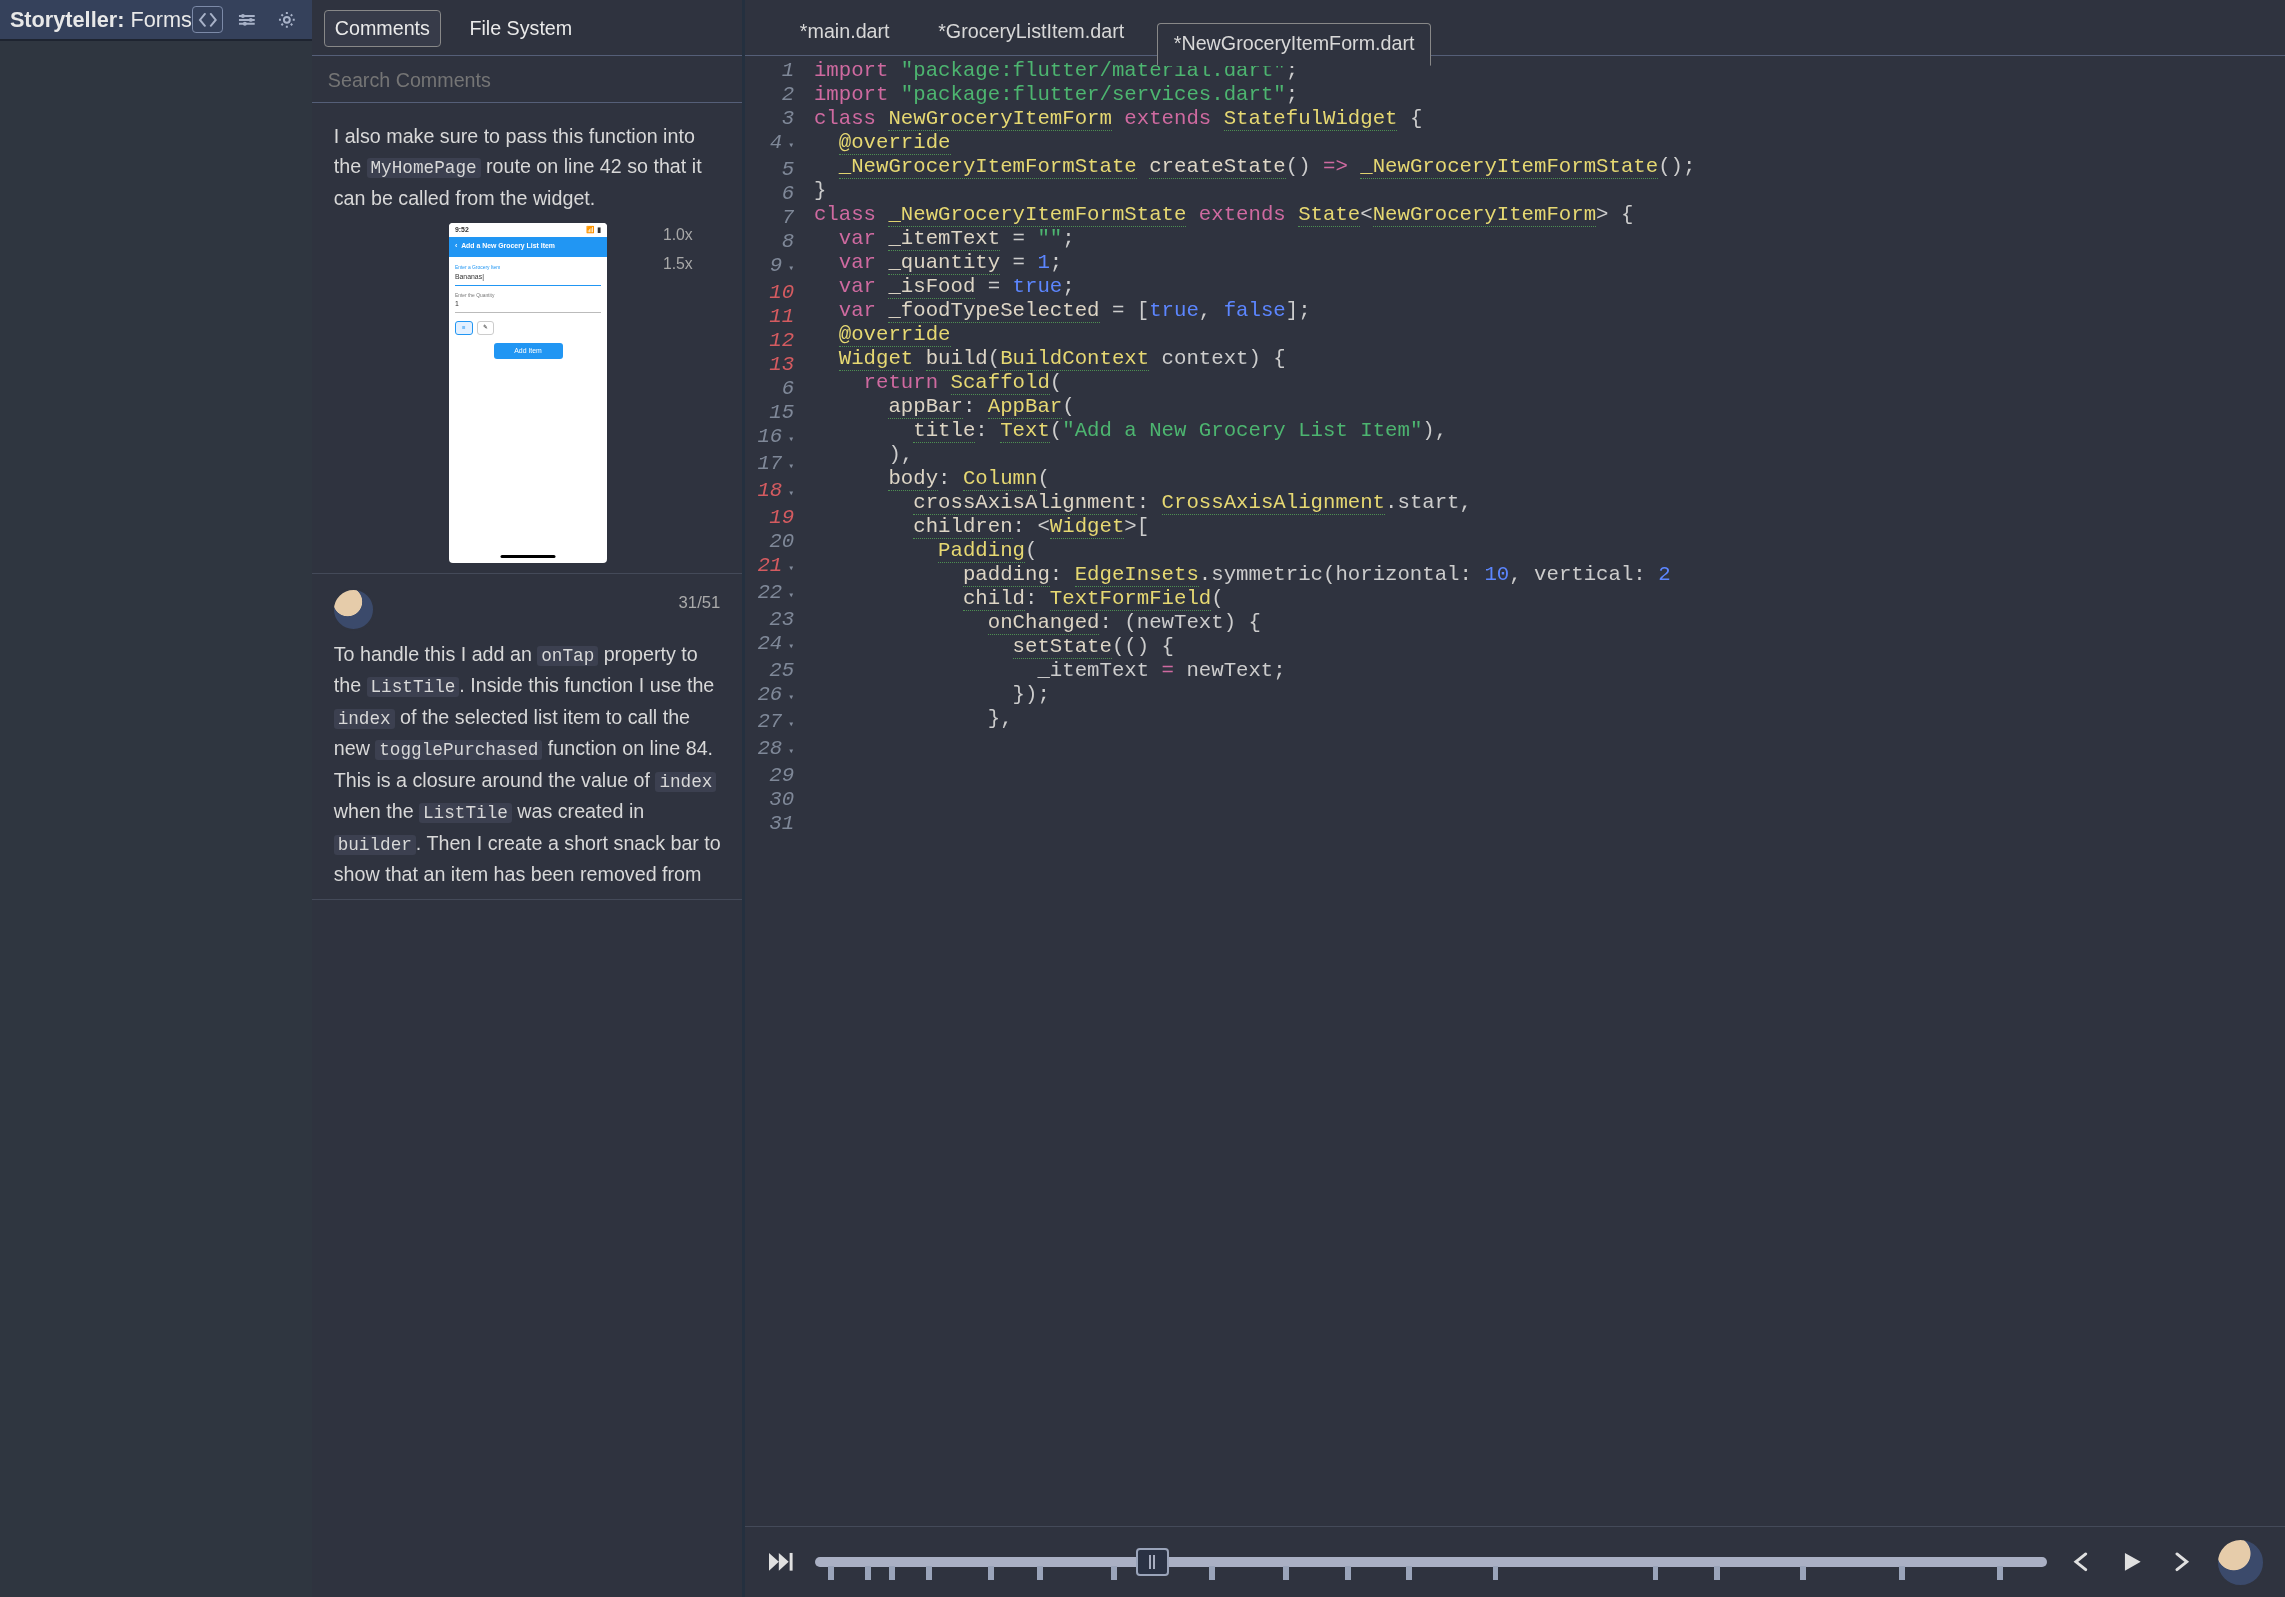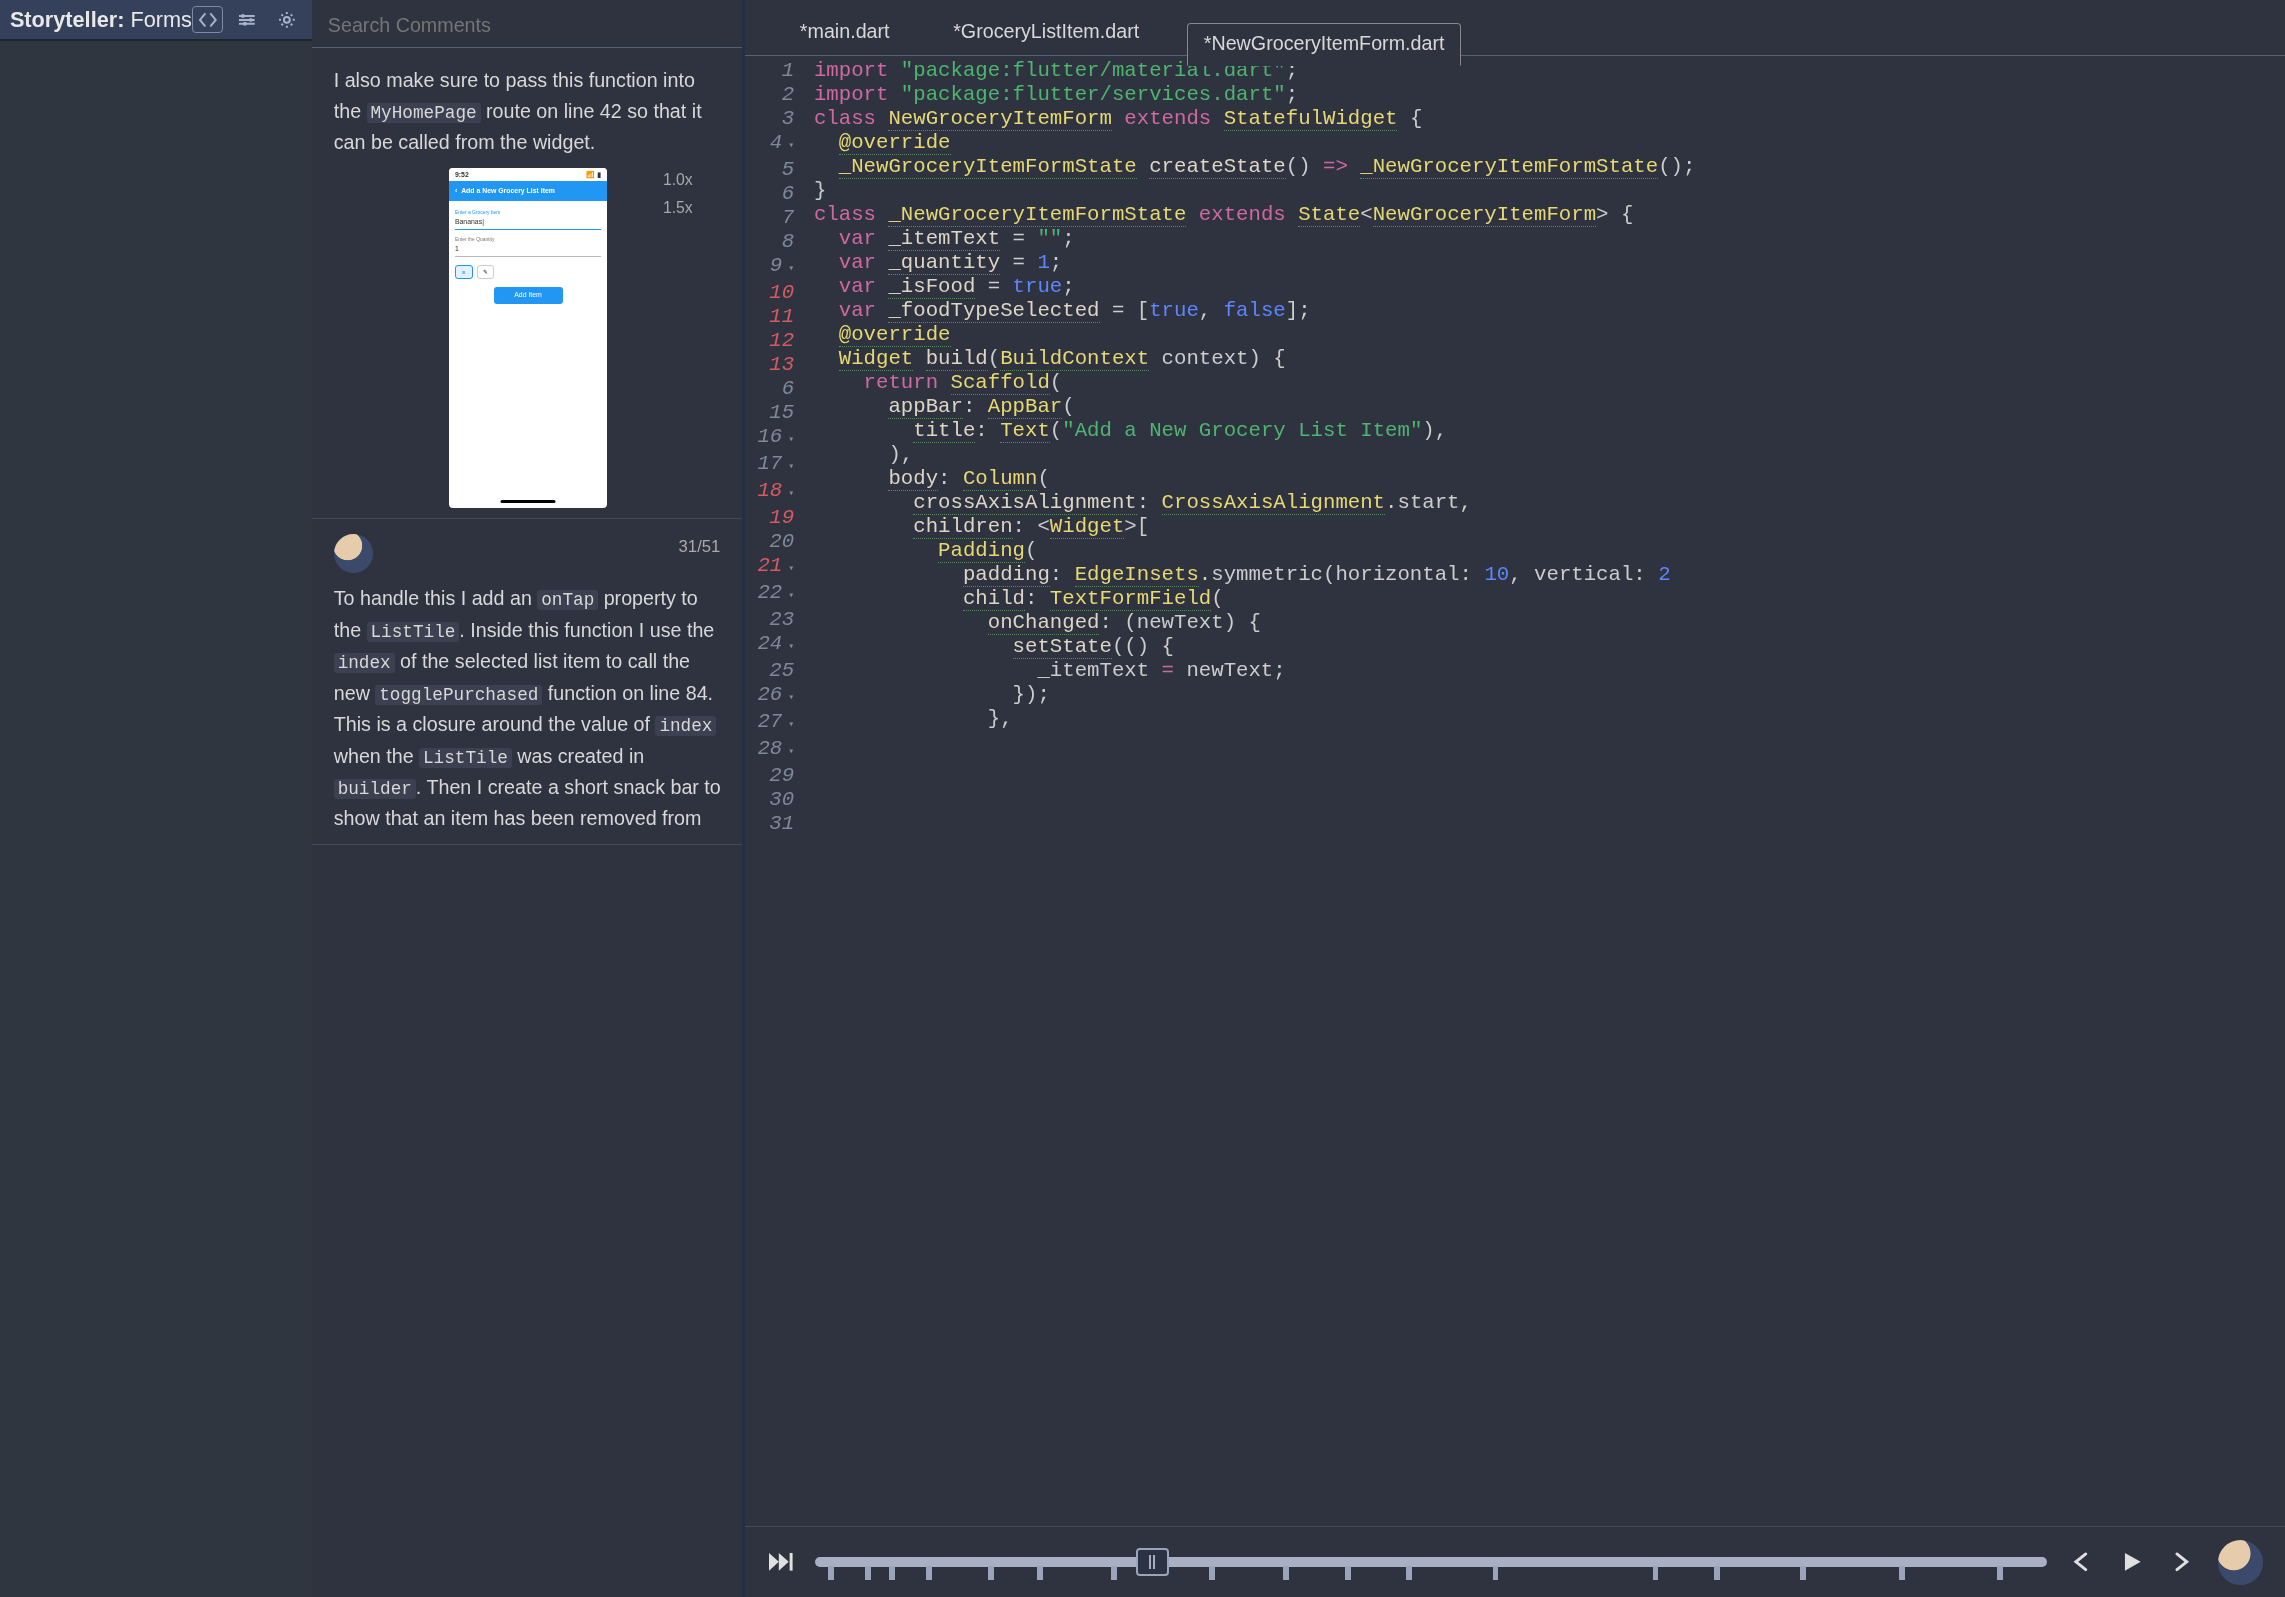--- a/index.html
+++ b/index.html
@@ -34,21 +34,21 @@
   .phone .toggle { display: flex; gap: 3.9px; margin: 5.9px 0; }
   .phone .tbtn { width: 17.7px; height: 13.8px; border: 1px solid #ccc; border-radius: 3px; display:flex; align-items:center; justify-content:center; font-size:5.9px; }
   .phone .tbtn.sel { background: #e3f0ff; border-color: #2196f3; color: #2196f3; }
   .phone .addbtn { background: #2196f3; color: #fff; text-align: center; padding: 3px 0; border-radius: 3px; margin: 7.9px auto 0 auto; width: 69px; font-size: 6.9px; }
   .phone .homebar { position: absolute; bottom: 4.9px; left: 50%; transform: translateX(-50%); width: 55px; height: 3px; background: #000; border-radius: 3px; }
   .comment-block.two { position: relative; padding-top: 15.8px; }
   .avatar { width: 43px; height: 43px; border-radius: 50%; background: radial-gradient(circle at 35% 30%, #e6ccaa 0 38%, #3b4a6b 40%); position: absolute; left: 19.7px; top: 13.8px; border: 2px solid #2f333f; }
   .counter { position: absolute; right: 21.7px; top: 15.8px; color: #aaa; font-size: 16.7px; }
   .comment-block.two .text { margin-top: 49px; }
   .right { flex: 1; display: flex; flex-direction: column; background: #2f333f; min-width: 0; }
-  .filetabs { display: flex; gap: 32px; padding: 11.8px 27.6px 0 39px; border-bottom: 1px solid #555f78; font-size: 19.7px; color: #d8d8d8; }
+  .filetabs { display: flex; gap: 17px; padding: 11.8px 27.6px 0 39px; border-bottom: 1px solid #555f78; font-size: 19.7px; color: #d8d8d8; }
   .filetab { padding: 7.9px 15.8px 9.9px 15.8px; cursor: pointer; }
   .filetab.active { border: 1px solid #888; border-bottom: 1px solid #2f333f; border-radius: 3.9px 3.9px 0 0; position: relative; top: 11px; background: #2f333f; }
   .editor-wrap { flex: 1; display: flex; overflow: hidden; font-family: "SFMono-Regular", Consolas, "Liberation Mono", Menlo, monospace; font-size: 20.7px; line-height: 24px; }
   .gutter { width: 59px; text-align: right; padding: 3.9px 9.9px 0 0; color: #7f8898; user-select: none; font-style: italic; }
   .gutter .ln { display: block; }
   .gutter .hl { color: #d45b60; }
   .code-area { flex: 1; padding: 3.9px 0 0 9.9px; white-space: pre; color: #d6cfcf; overflow: hidden; }
   .tk-kw { color: #cf6aa0; }
   .tk-cls { color: #e6d872; }
   .tk-typ { color: #e6d872; }
@@ -98,20 +98,24 @@
             <circle cx="10" cy="10" r="3" fill="none" stroke="#a8b2c8" stroke-width="2"></circle>
             <path d="M10 2v2M10 16v2M2 10h2M16 10h2M4.5 4.5l1.5 1.5M14 14l1.5 1.5M15.5 4.5L14 6M6 14l-1.5 1.5" stroke="#a8b2c8" stroke-width="2"></path>
           </svg>
       </div>
     </div>
   </div>
 
   <div class="main">
 
     <div class="left">
+      <div class="tabs">
+        <div class="tab active">Comments</div>
+        <div class="tab">File System</div>
+      </div>
       <div class="search">
         <input placeholder="Search Comments" style="">
       </div>
       <div class="comments-scroll">
 
         <div class="comment-block relpos">
           <span>I also make sure to pass this function into the </span><span class="code">MyHomePage</span><span> route on line 42 so that it can be called from the widget.</span>
 
           <div class="shot-wrap relpos">
             <div class="zoom">

